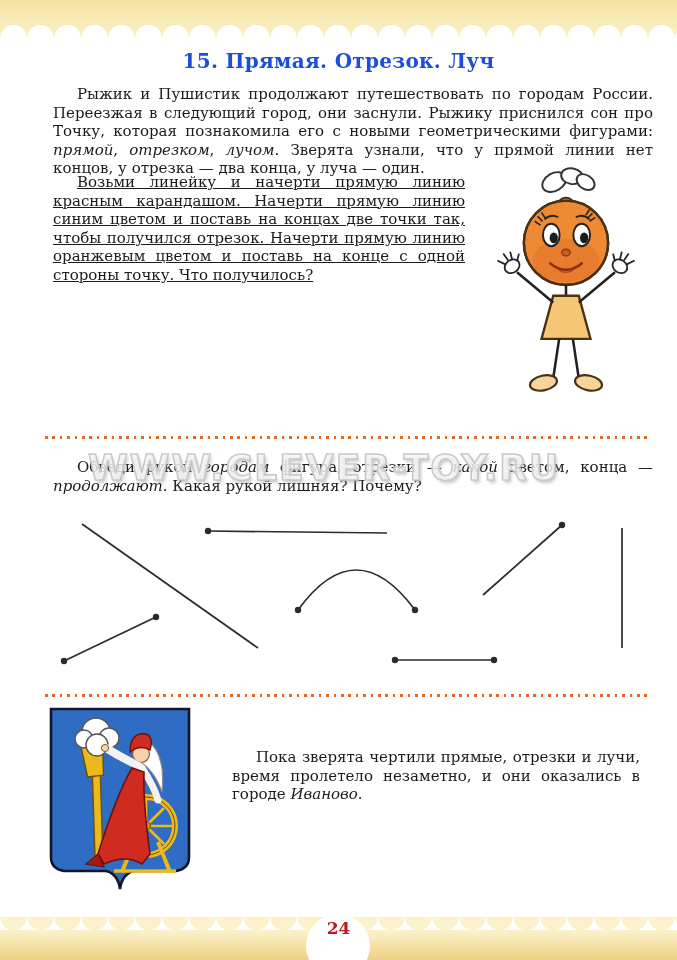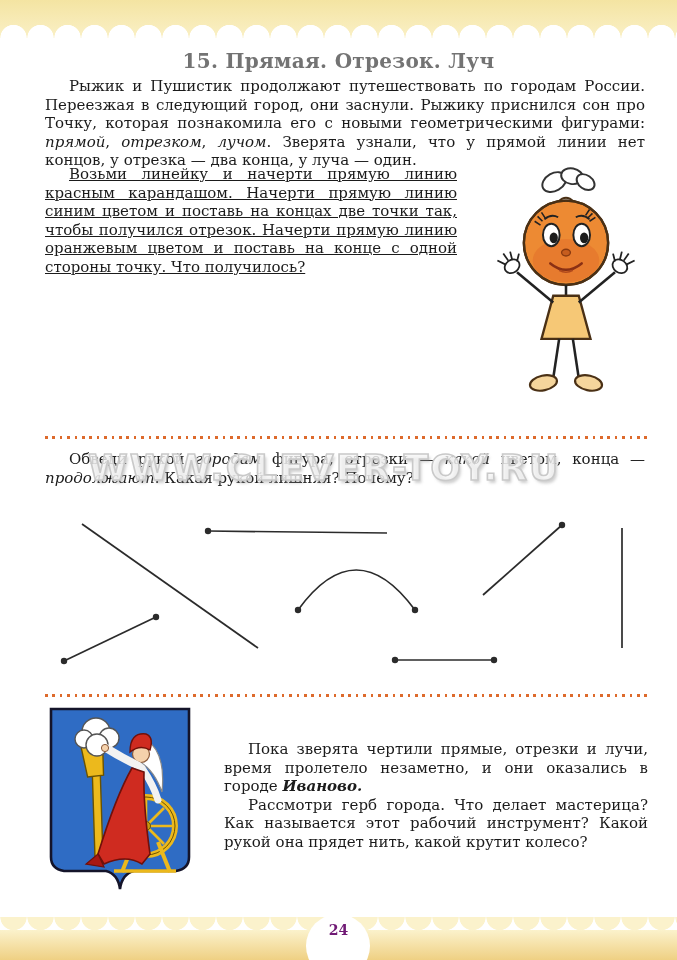--- a/index.html
+++ b/index.html
@@ -15,31 +15,31 @@
     background-image:radial-gradient(circle 13.5px at 50% 100%, #ffffff 12.8px, rgba(255,255,255,0) 13.5px);
     background-size:27px 13px;background-repeat:repeat-x;}
   .border-bottom{position:absolute;bottom:0;left:0;right:0;height:30px;
     background:linear-gradient(#fbf2cc,#efd083);z-index:1;}
   .border-bottom .scallops{position:absolute;left:0;right:0;top:-13px;height:13px;
     background-image:radial-gradient(circle 13.5px at 50% 0%, #fbf2cc 12.8px, rgba(255,255,255,0) 13.5px);
     background-size:27px 13px;background-repeat:repeat-x;}
   .page-number-notch{position:absolute;left:306px;bottom:-18px;width:64px;height:64px;
     border-radius:50%;background:#ffffff;z-index:2;}
   .page-number{position:absolute;left:0;right:0;bottom:22px;text-align:center;z-index:3;
-    font-size:14px;font-weight:bold;color:#701a75;}
+    font-size:17px;font-weight:bold;color:#b91c1c;}
   
   .title{position:absolute;top:49px;left:0;right:0;text-align:center;
-    font-size:20px;font-weight:bold;color:#737373;letter-spacing:.3px;}
-  p.book{font-size:15px;line-height:18.6px;text-align:justify;margin:0;
+    font-size:20px;font-weight:bold;color:#1d4ed8;letter-spacing:.3px;}
+  p.book{font-size:15px;line-height:18.6px;text-align:justify;margin:8px;
     text-indent:24px;hyphens:auto;-webkit-hyphens:auto;}
   .intro{position:absolute;top:77px;left:45px;width:600px;}
   .task1{position:absolute;top:165px;left:45px;width:412px;text-decoration:underline;}
   .task2{position:absolute;top:450px;left:45px;width:600px;}
   .em{font-style:italic;}
-  .city{font-style:italic;font-weight:bold;}
+  .city{font-style:italic;font-weight:normal;}
   
   .dotline{position:absolute;left:45px;width:603px;height:3px;
     background:repeating-linear-gradient(90deg,#dd6a2c 0,#dd6a2c 2.6px,rgba(0,0,0,0) 2.6px,rgba(0,0,0,0) 7.4px);}
   .sep1{top:436px;}
   .sep2{top:694px;}
   
   .watermark{position:absolute;top:447px;left:88px;z-index:5;pointer-events:none;
     font-family:"DejaVu Sans","Liberation Sans",sans-serif;font-weight:bold;
     font-size:36px;letter-spacing:2px;color:rgba(246,246,246,0.78);
     -webkit-text-stroke:1.6px #c9c9c9;
@@ -165,20 +165,19 @@
     <path d="M93,62 Q76,54 60,44" stroke="#f2f2f2" stroke-width="8" fill="none" stroke-linecap="round"></path>
     <path d="M96,64 Q108,82 112,96" stroke="#f2f2f2" stroke-width="7" fill="none" stroke-linecap="round"></path>
     <path d="M86,64 Q70,92 52,150 L58,160 Q80,150 96,160 L104,150 Q97,100 98,68 Z" fill="#cf2b20" stroke="#70100a" stroke-width="1.6"></path>
     <path d="M52,150 L40,160 L58,163 Z" fill="#a81812" stroke="#70100a" stroke-width="1.2"></path>
     <circle cx="59" cy="44" r="3.6" fill="#f5d2ac" stroke="#8a5a3a" stroke-width="1"></circle>
   </g>
 </svg>
 
 <div class="bottom-text">
   <p class="book"><span>Пока зверята чертили прямые, отрезки и лучи, время пролетело незаметно, и они оказались в городе </span><span class="city">Иваново.</span></p>
-  <p class="book">Рассмотри герб города. Что делает мастерица? Как называется этот рабочий инструмент? Какой рукой она прядет нить, какой крутит колесо?</p>
 </div>
 
 <div class="border-bottom">
   <div class="scallops"></div>
   <div class="page-number-notch"></div>
 </div>
 <div class="page-number">24</div>
 
 </body></html>

